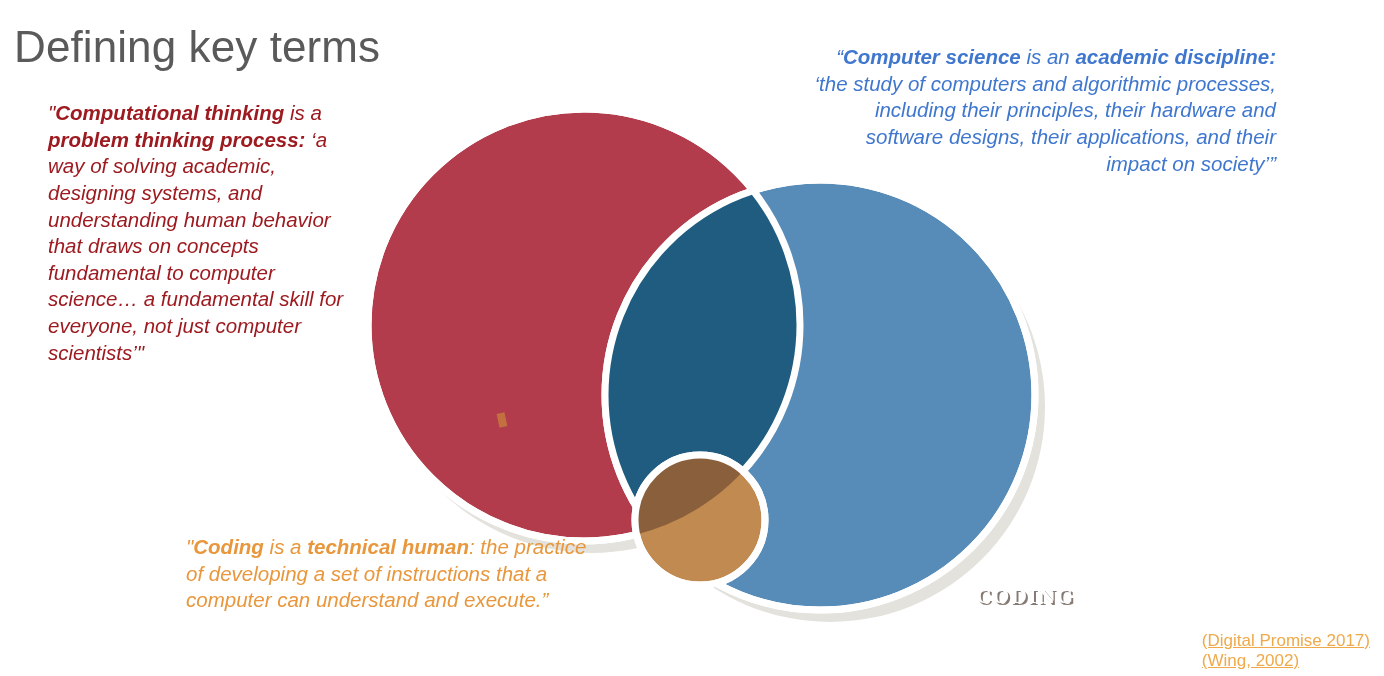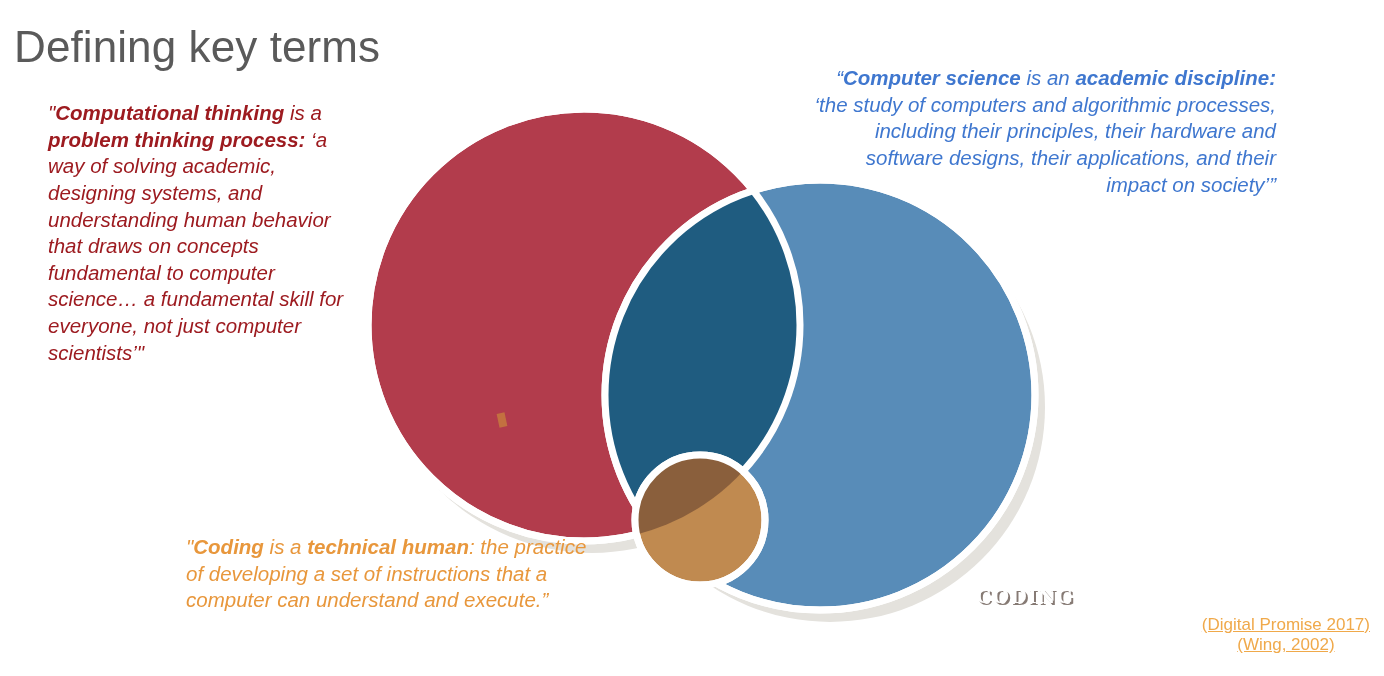--- a/index.html
+++ b/index.html
@@ -56,33 +56,32 @@
     left:48px;top:100px;width:300px;
     color:#9d1b20;
     font-size:20.5px;
     text-align:left;
   }
   #quote-cs{
     left:806px;top:44px;width:470px;
     color:#3f77cf;
     font-size:20.5px;
     text-align:right;
-    margin-top:21px;
   }
   #quote-coding{
     left:186px;top:534px;width:420px;
     color:#e8973c;
     font-size:20.5px;
     text-align:left;
   }
 
   
   .citations{
-    position:absolute;right:14px;bottom:20px;
-    text-align:center;
+    position:absolute;right:14px;bottom:4px;
+    text-align:left;
     line-height:1.22;
   }
   .citation-link{
     display:block;
     color:#f0a94a;
     font-size:17px;
     text-decoration:underline;
     cursor:pointer;
   }
 </style>

